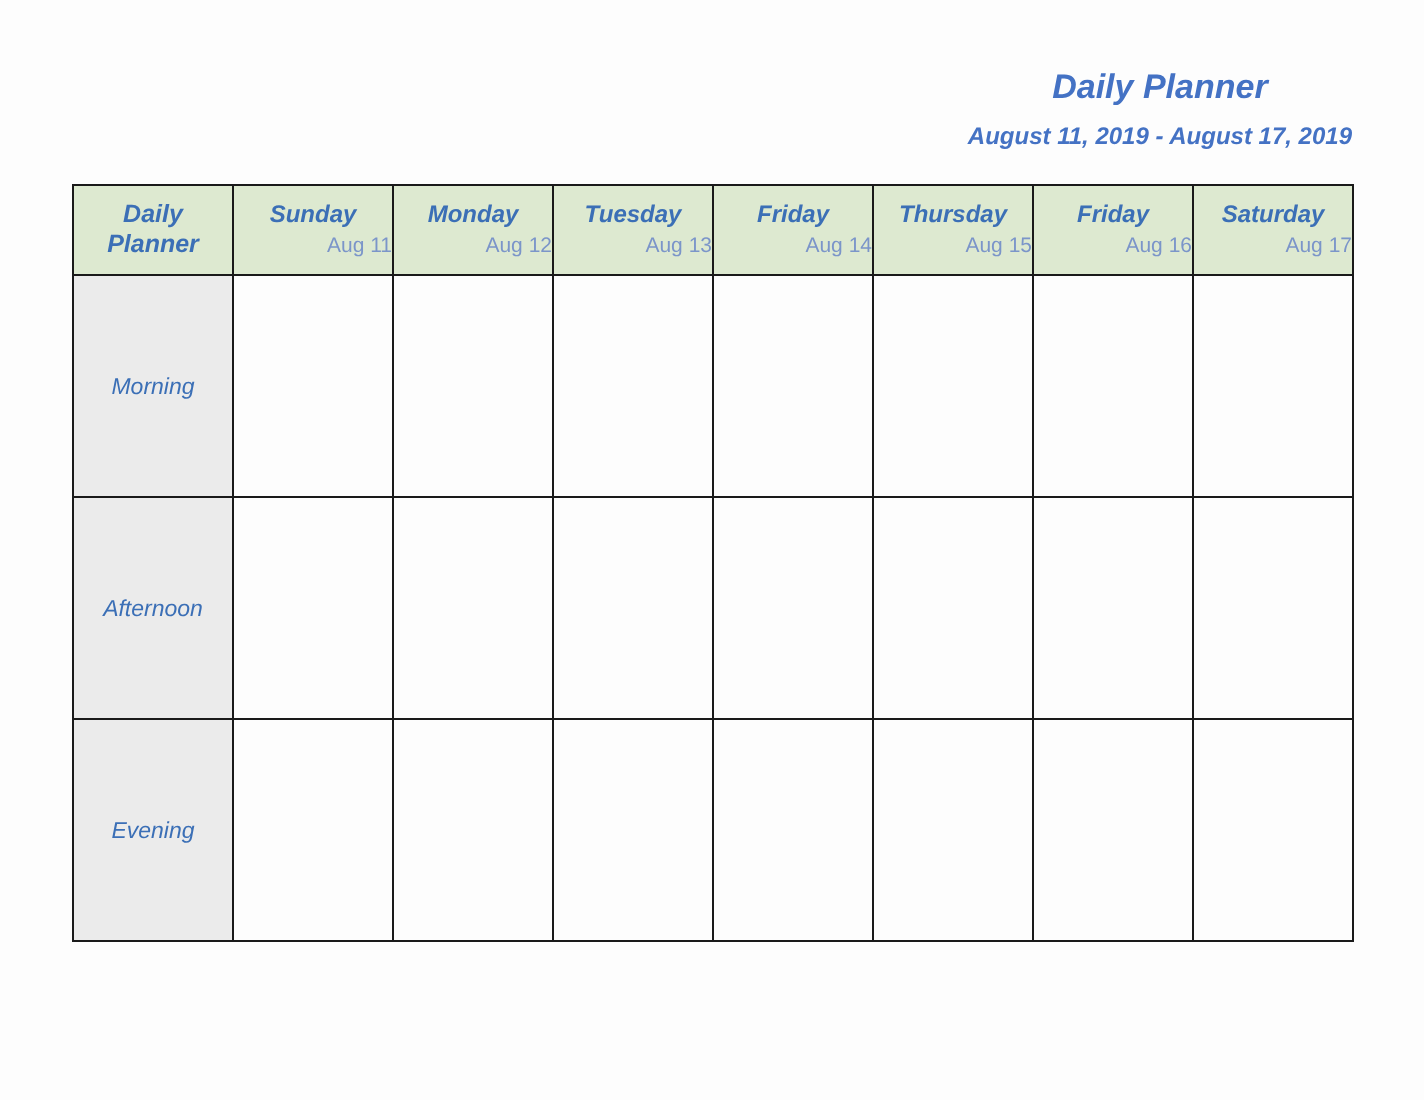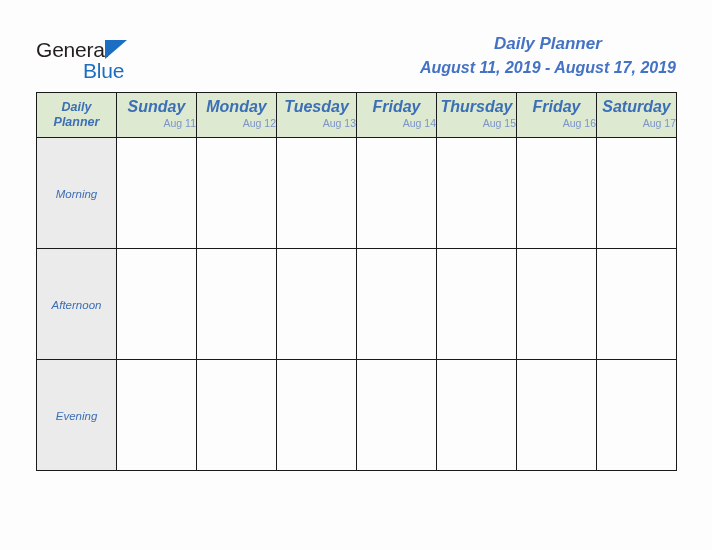--- a/index.html
+++ b/index.html
@@ -69,21 +69,21 @@
   }
   .planner-title {
     font-size: 17px;
     font-weight: bold;
     font-style: italic;
     color: #4472c4;
     line-height: 24px;
     white-space: nowrap;
   }
   .planner-range {
-    font-size: 16px;
+    font-size: 12px;
     font-weight: bold;
     font-style: italic;
     color: #4472c4;
     line-height: 24px;
     white-space: nowrap;
   }
 
   
   .planner-table {
     position: absolute;
@@ -114,21 +114,21 @@
     background: #dde9d0;
   }
   .corner-line {
     font-size: 12.5px;
     font-weight: bold;
     font-style: italic;
     color: #3b6fb6;
     line-height: 15px;
   }
   .day-name {
-    font-size: 16px;
+    font-size: 12px;
     font-weight: bold;
     font-style: italic;
     color: #3b6fb6;
     line-height: 16px;
   }
   .day-date {
     font-size: 10.5px;
     font-weight: normal;
     font-style: normal;
     color: #7b95c9;
@@ -153,25 +153,20 @@
     background: #fdfdfd;
     height: 110px;
     vertical-align: top;
   }
 </style>
 </head>
 <body>
 
 <div class="page-header">
 
-  <div class="brand">
-    <span class="brand-general">General</span>
-    <span class="brand-triangle"></span>
-    <span class="brand-blue">Blue</span>
-  </div>
 
   <div class="header-right">
     <div class="planner-title">Daily Planner</div>
     <div class="planner-range">August 11, 2019 - August 17, 2019</div>
   </div>
 
 </div>
 
 <table class="planner-table">
   <colgroup>

